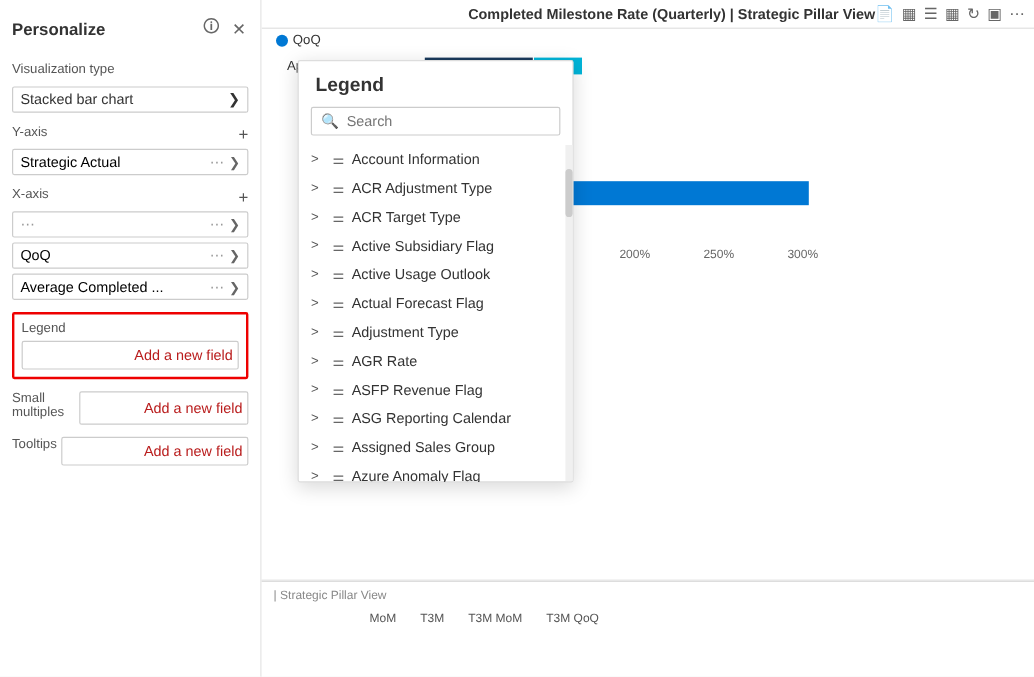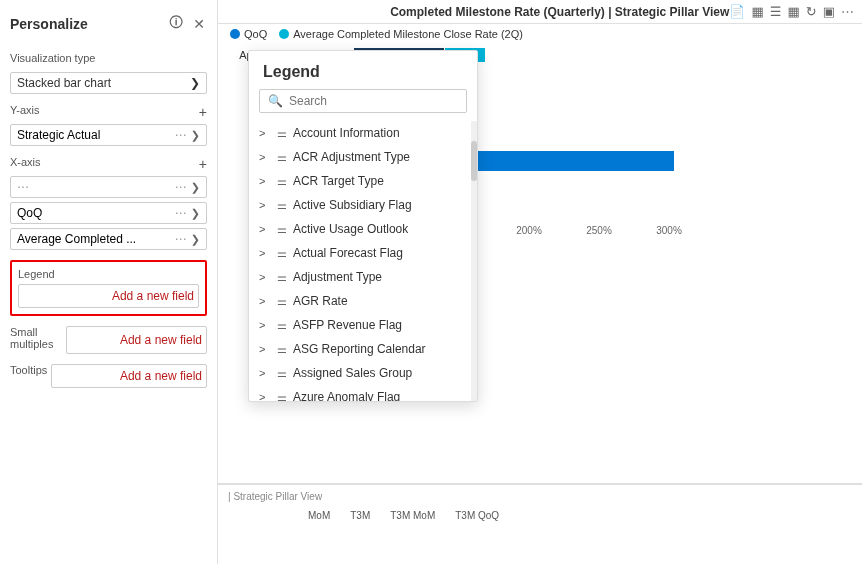--- a/index.html
+++ b/index.html
@@ -238,21 +238,21 @@
       display: inline-block;
     }
 
     
     .x-axis-row {
       display: flex;
       padding-left: 126px;
       gap: 0;
       font-size: 10px;
       color: #666;
-      margin-top: 20px;
+      margin-top: 2px;
     }
 
     .x-label {
       width: 70px;
       text-align: center;
     }
 
     
     .large-bar-row {
       display: flex;
@@ -491,24 +491,20 @@
         <span class="toolbar-icon">▣</span>
         <span class="toolbar-icon">⋯</span>
       </div>
     </div>
 
     <div class="chart-legend-row">
       <div class="legend-item">
         <span class="legend-dot" style="background:#0078d4;"></span>
         <span>QoQ</span>
       </div>
-      <div class="legend-item">
-        <span class="legend-dot" style="background:#00b4d8;"></span>
-        <span>Average Completed Milestone Close Rate (2Q)</span>
-      </div>
     </div>
 
     <div class="chart-body">
 
       <div class="bar-row">
         <span class="bar-label">App Platform Services</span>
         <div class="bar-track">
           <div class="bar-seg" style="width:90px;background:#1a3a5c;"></div>
           <div class="bar-seg" style="width:40px;background:#00b4d8;"></div>
         </div>

